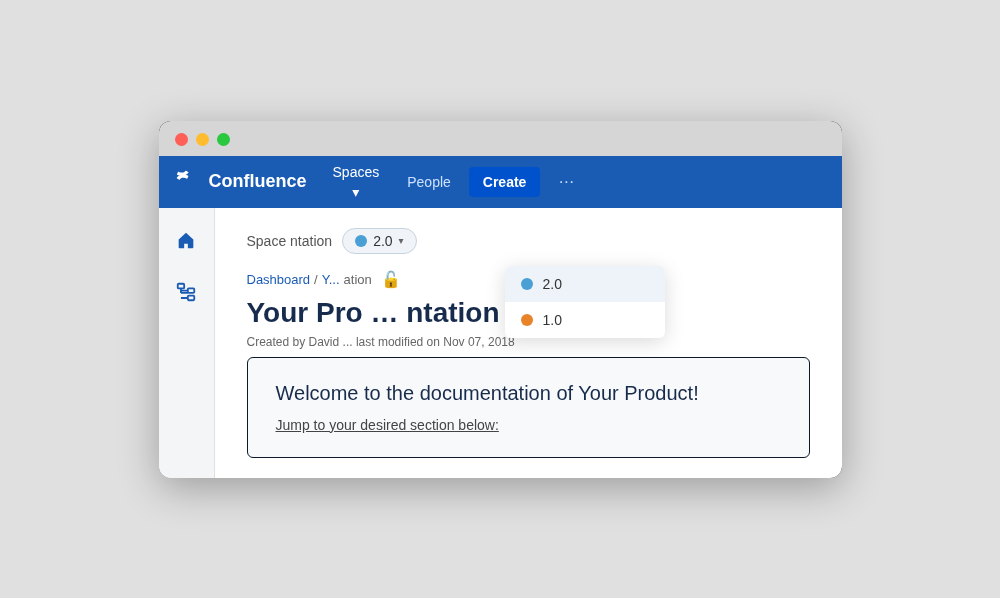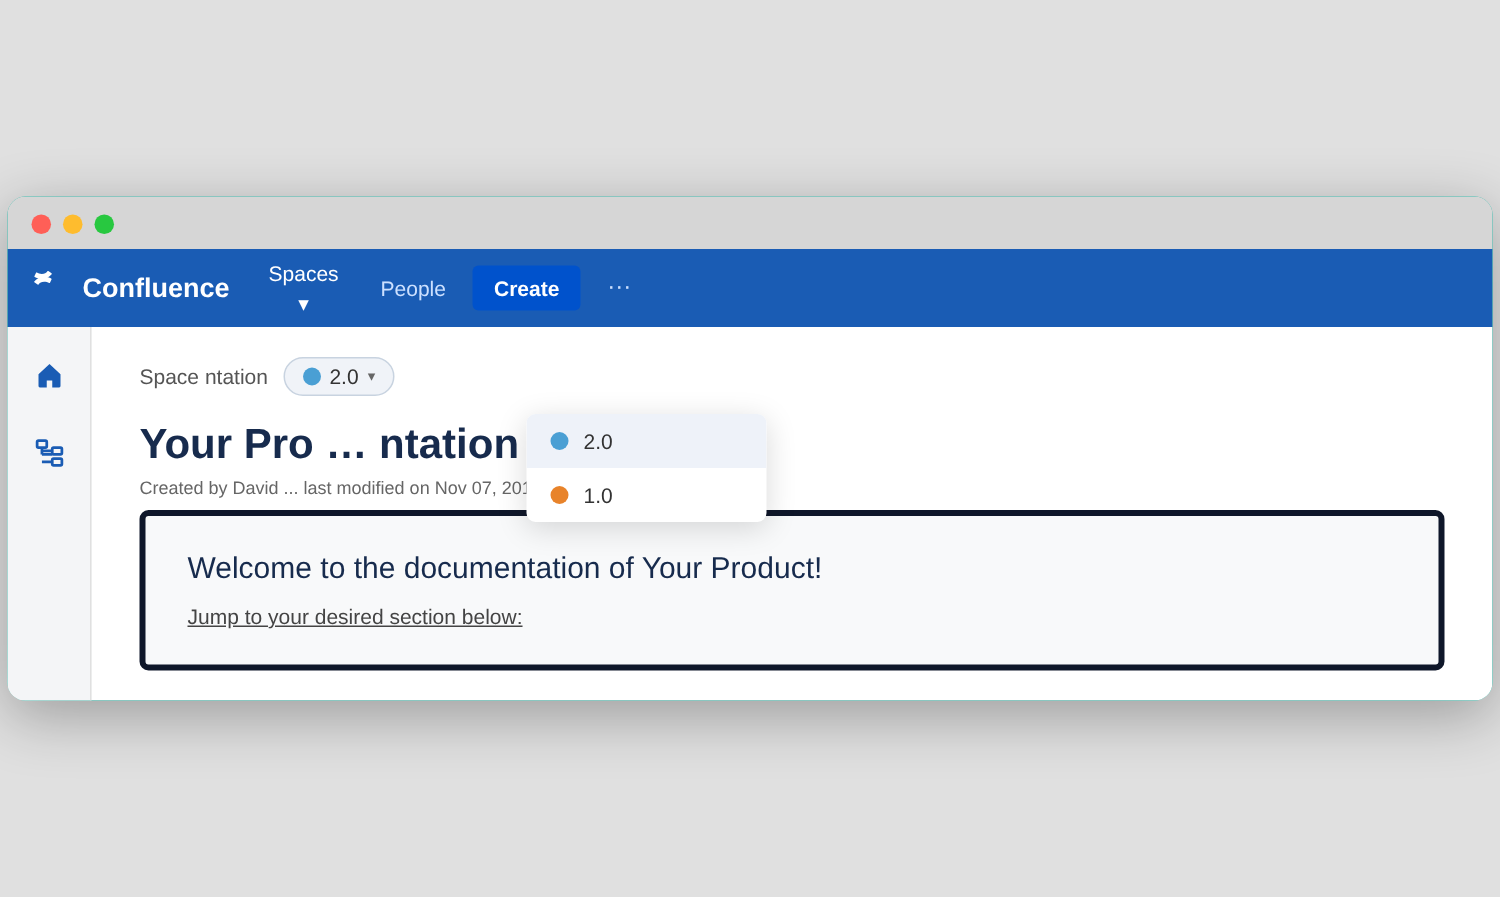--- a/index.html
+++ b/index.html
@@ -7,25 +7,25 @@
     body {
       background: #e0e0e0;
       display: flex;
       justify-content: center;
       align-items: center;
       min-height: 100vh;
       font-family: -apple-system, BlinkMacSystemFont, 'Segoe UI', sans-serif;
     }
 
     .browser-window {
-      width: 990px;
+      width: 683px;
       border-radius: 12px;
       box-shadow: 0 10px 40px rgba(0,0,0,0.3);
       overflow: hidden;
-      background: #14b8a6;
+      background: #000000;
     }
 
     .browser-chrome {
       background: #d6d6d6;
       padding: 12px 16px 10px;
       display: flex;
       align-items: center;
       gap: 8px;
     }
 
@@ -240,21 +240,21 @@
 
     .page-meta-edited {
       font-size: 12px;
       color: #666;
       margin-bottom: 20px;
     }
 
     
     .content-box {
       background: #f8f9fa;
-      border: 4px solid #0f172a;
+      border: 1px solid #0f172a;
       border-radius: 6px;
       padding: 24px 28px;
       margin-top: 8px;
     }
 
     .content-box-title {
       font-size: 20px;
       color: #172b4d;
       font-weight: 400;
       margin-bottom: 12px;
@@ -341,20 +341,27 @@
           <div class="dropdown-item active">
             <span class="version-dot" style="background:#4a9fd4;"></span>
             <span>2.0</span>
           </div>
           <div class="dropdown-item">
             <span class="version-dot" style="background:#e8832a;"></span>
             <span>1.0</span>
           </div>
         </div>
 
+        <div class="breadcrumb">
+          <a style="color:#1a5cb4;text-decoration:none;">Dashboard</a>
+          <span style="color:#666;">/</span>
+          <span style="color:#1a5cb4;">Y...</span>
+          <span style="color:#666;">ation</span>
+          <span class="lock-icon">🔓</span>
+        </div>
 
         <div style="display:flex; align-items:baseline;">
           <h1 class="page-title">
             <span>Your Pro</span>
             <span style="font-size:28px; font-weight:700; color:#172b4d;">…</span>
             <span>ntation</span>
           </h1>
         </div>
 
         <div class="page-meta">Created by David ...  last modified on Nov 07, 2018</div>

